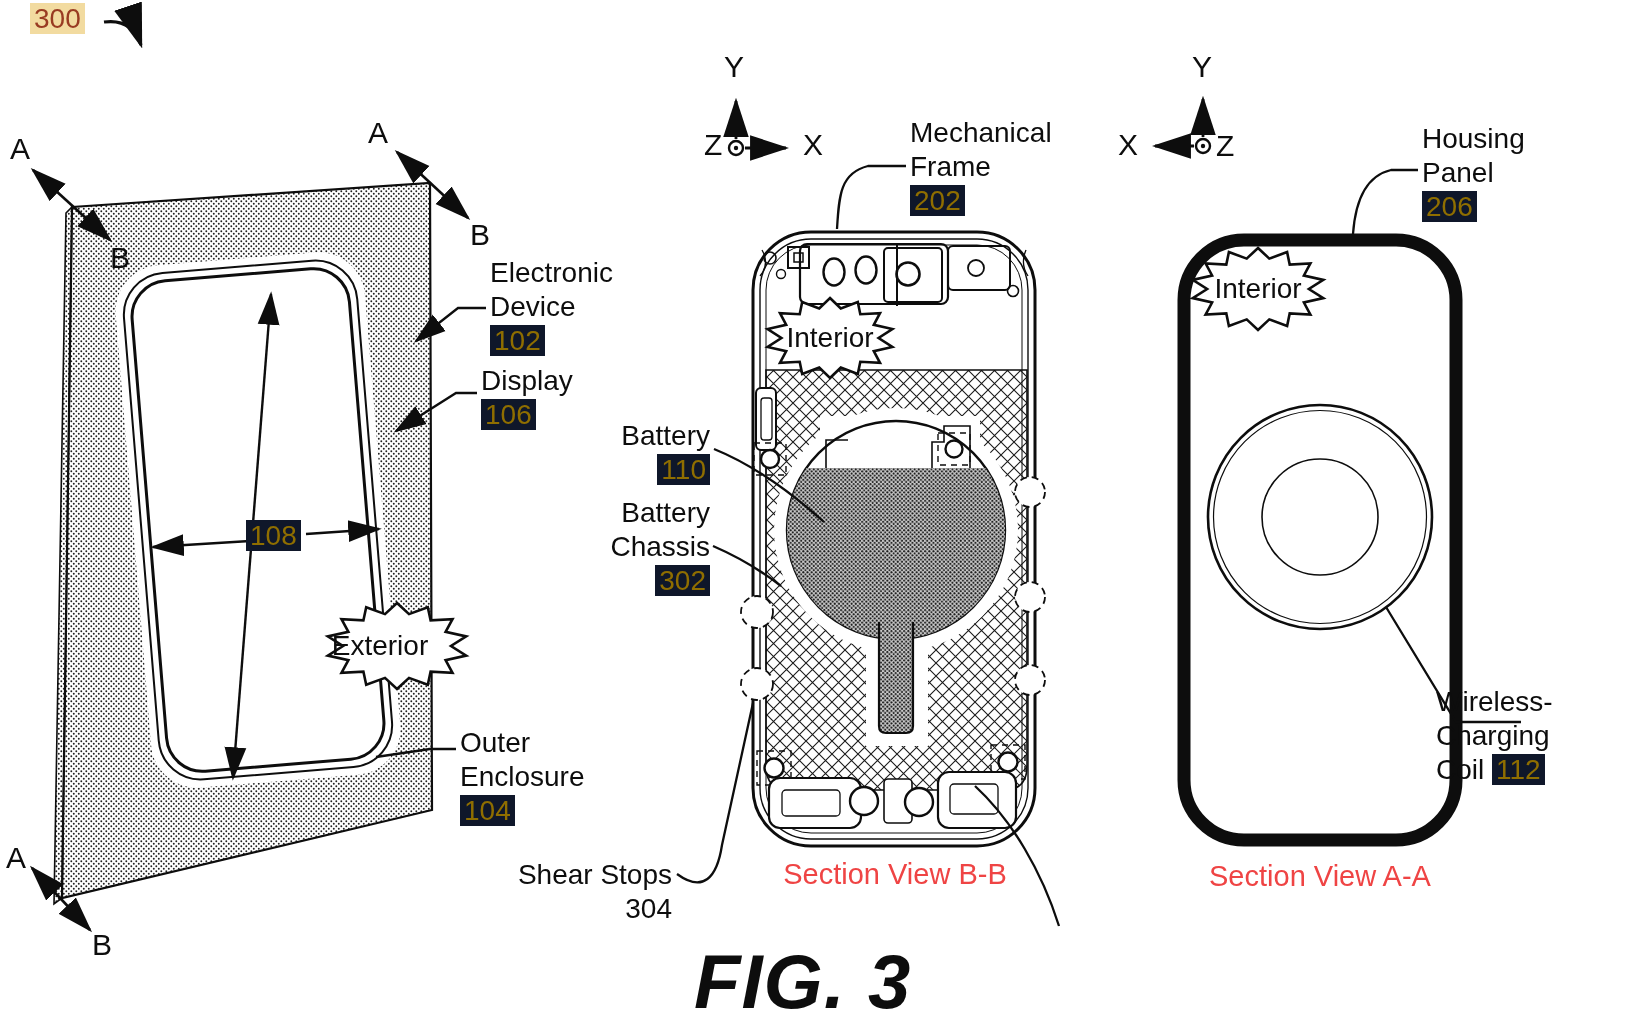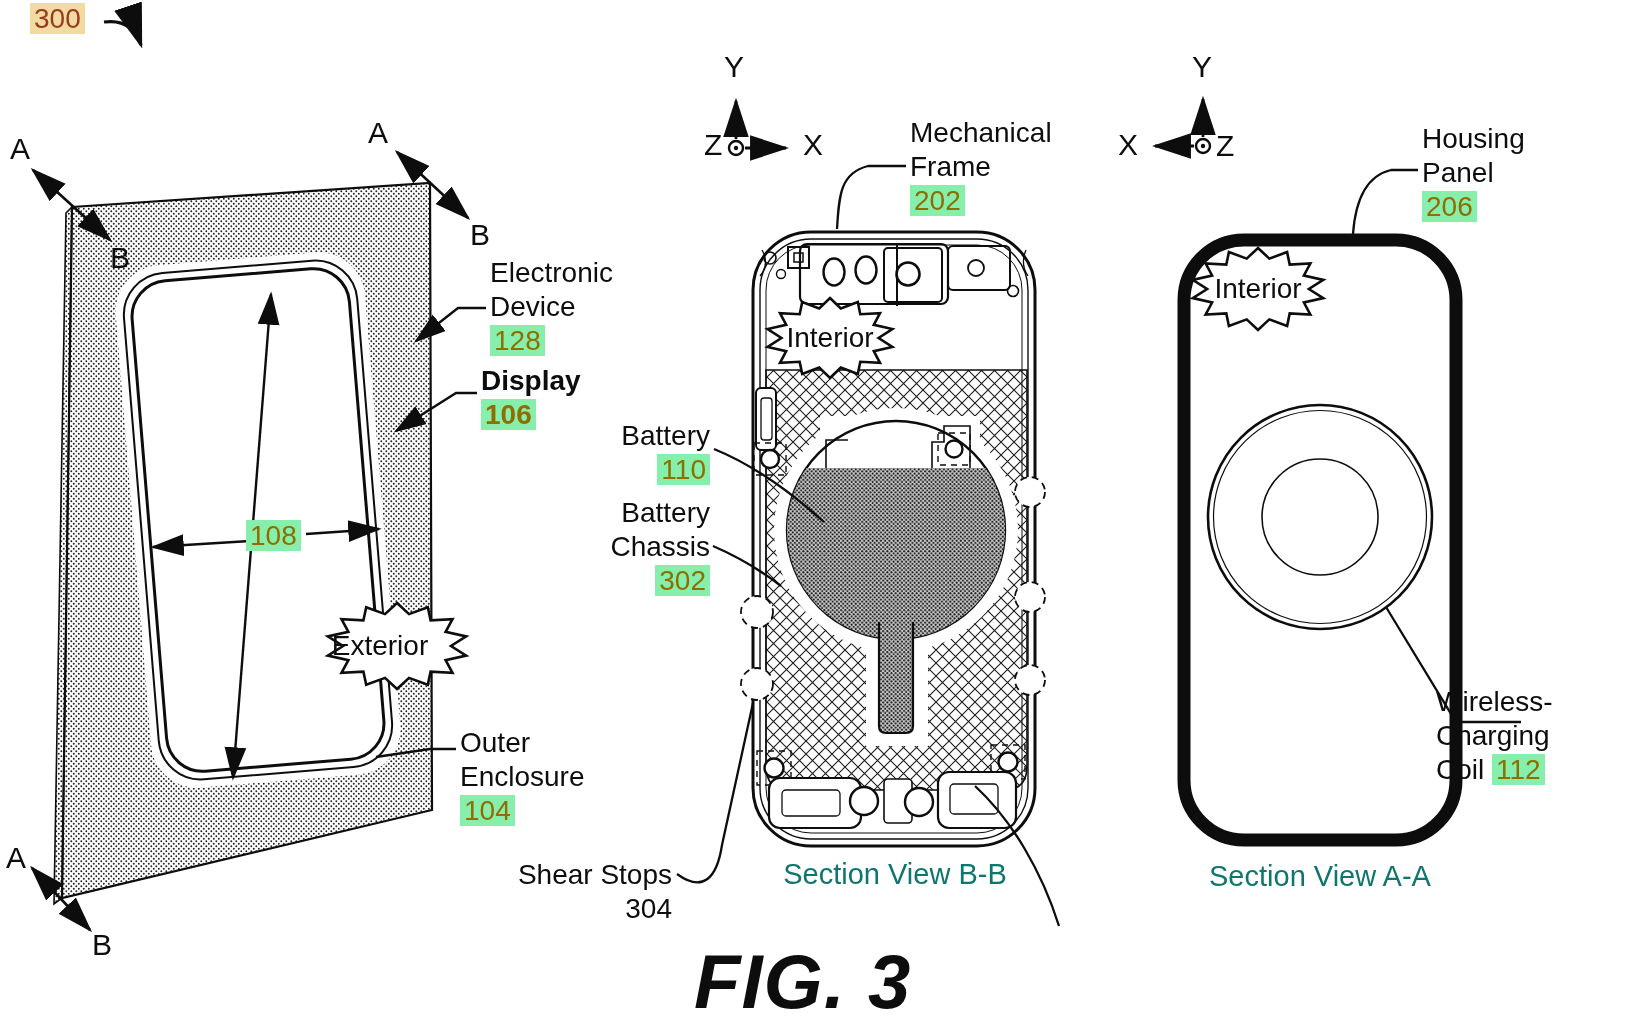--- a/index.html
+++ b/index.html
@@ -1,25 +1,25 @@
 <!DOCTYPE html>
 <html><head>
 <meta charset="utf-8">
 <style>
   html,body{margin:0;padding:0;background:#fff;}
   #canvas{position:relative;width:1650px;height:1030px;background:#fff;overflow:hidden;
           font-family:"Liberation Sans",sans-serif;color:#0d0d0d;}
   #art{position:absolute;left:0;top:0;}
   .lbl{position:absolute;font-size:28px;line-height:34px;color:#0d0d0d;white-space:nowrap;}
   .rgt{text-align:right;}
-  .ref{background:#86efac;color:#8F6E00;padding:0 4px;}
+  .ref{background:#0f172a;color:#8F6E00;padding:0 4px;}
   .ref-red{background:#F2DBA0;color:#993B22;padding:0 4px;margin-top:32px;}
   .marker{position:absolute;font-size:30px;line-height:30px;color:#0d0d0d;}
   .axis{position:absolute;font-size:30px;line-height:30px;color:#0d0d0d;}
-  .caption{position:absolute;font-size:29px;line-height:32px;color:#0f766e;}
+  .caption{position:absolute;font-size:29px;line-height:32px;color:#ef4444;}
   .bubble-txt{position:absolute;font-size:28px;line-height:30px;color:#0d0d0d;}
   #fig-title{position:absolute;left:694px;top:942px;font-size:76px;line-height:80px;
              font-style:italic;font-weight:bold;letter-spacing:1px;color:#0d0d0d;}
 </style>
 </head>
 <body>
 
 <div id="canvas">
 
 <svg id="art" width="1650" height="1030" viewBox="0 0 1650 1030">
@@ -181,23 +181,23 @@
 <div class="axis" style="left:803px;top:130px;">X</div>
 <div class="axis" style="left:704px;top:130px;">Z</div>
 
 <div class="axis" style="left:1192px;top:52px;">Y</div>
 <div class="axis" style="left:1118px;top:130px;">X</div>
 <div class="axis" style="left:1216px;top:131px;">Z</div>
 
 <div class="lbl" style="left:490px;top:256px;">
   <div>Electronic</div>
   <div>Device</div>
-  <div><span class="ref">128</span></div>
-</div>
-<div class="lbl" style="left:481px;top:364px;font-weight:bold;">
+  <div><span class="ref">102</span></div>
+</div>
+<div class="lbl" style="left:481px;top:364px;">
   <div>Display</div>
   <div><span class="ref">106</span></div>
 </div>
 <div class="lbl" style="left:246px;top:519px;">
   <span class="ref">108</span>
 </div>
 <div class="bubble-txt" style="left:310px;top:631px;width:140px;text-align:center;">Exterior</div>
 <div class="lbl" style="left:460px;top:726px;">
   <div>Outer</div>
   <div>Enclosure</div>

